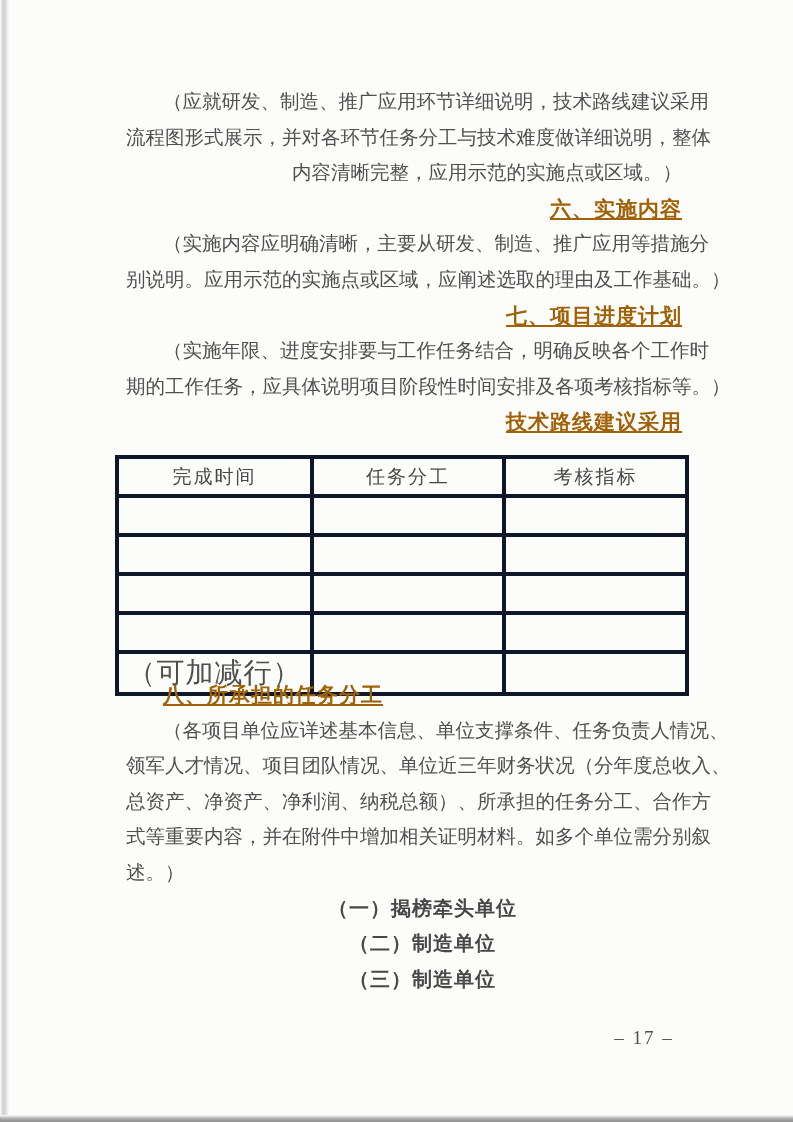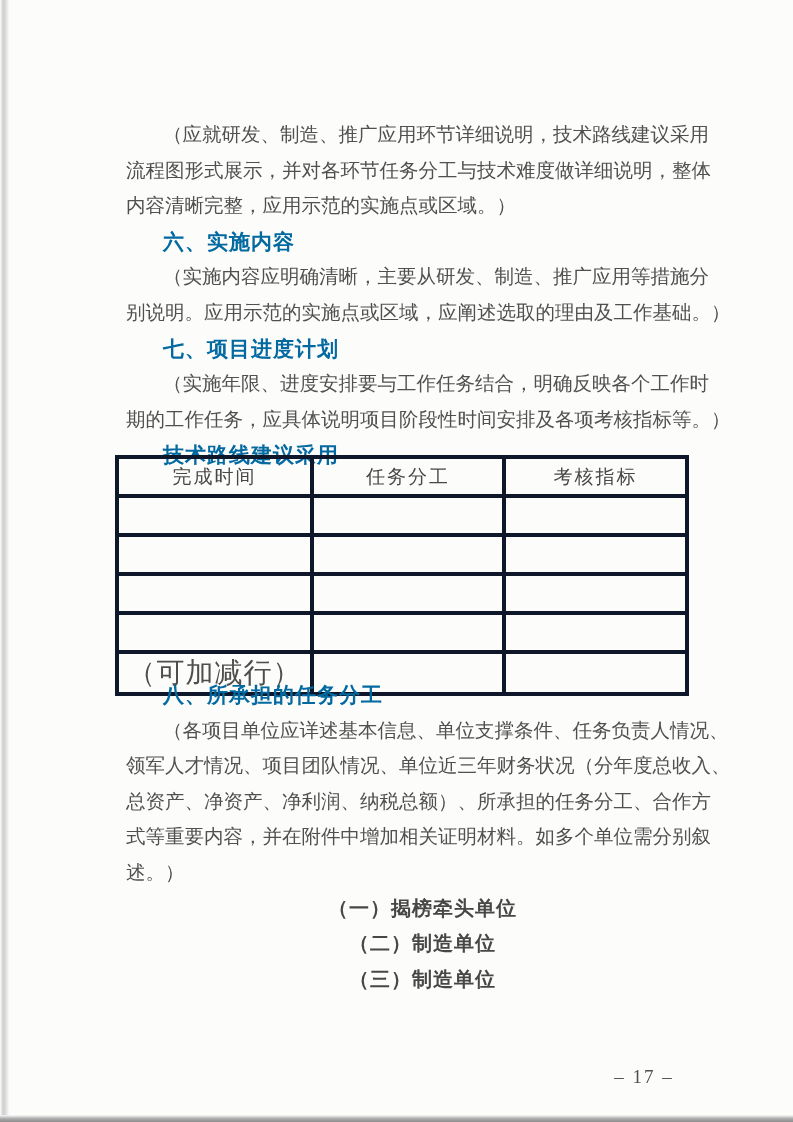--- a/index.html
+++ b/index.html
@@ -18,37 +18,38 @@
     position: absolute; left: 0; top: 0; bottom: 0; width: 9px;
     background: linear-gradient(to right, #fdfdfd 0%, #cfcfcf 35%, #dadada 60%, #fbfbfa 100%);
   }
   .edge-bottom {
     position: absolute; left: 0; right: 0; bottom: 0; height: 7px;
     background: linear-gradient(to bottom, #fbfbfa 0%, #a8a8a8 55%, #8e8e8e 100%);
   }
 
   
   .block { position: absolute; left: 126px; width: 556px; }
-  .block-top { top: 117px; }
+  .block-top { top: 84px; text-align: right; }
   .block-bottom { top: 677px; }
 
   .ln {
     height: 35.6px;
     line-height: 35.6px;
     font-size: 19.5px;
     white-space: nowrap;
     color: #505050;
   }
   .indent { padding-left: 37px; }
   .hd {
     font-family: "Liberation Sans", "DejaVu Sans", sans-serif;
     font-weight: bold;
     font-size: 21px;
-    color: #0369a1;
+    color: #a16207;
     letter-spacing: 1px;
+    text-decoration: underline;
   }
   .sub {
     font-weight: bold;
     font-size: 20px;
     color: #474747;
     letter-spacing: 1px;
     text-align: center;
   }
 
   
@@ -80,21 +81,21 @@
   .ptable td.note-cell {
     font-size: 28px;
     color: #4e4e4e;
     letter-spacing: 1px;
     font-family: Liberation Serif, serif;
   }
 
   .pagenum {
     position: absolute;
     left: 596px;
-    top: 1064px;
+    top: 1025px;
     width: 96px;
     height: 26px;
     line-height: 26px;
     text-align: center;
     font-size: 19px;
     color: #4f4f4f;
     letter-spacing: 2px;
   }
 </style>
 </head>

